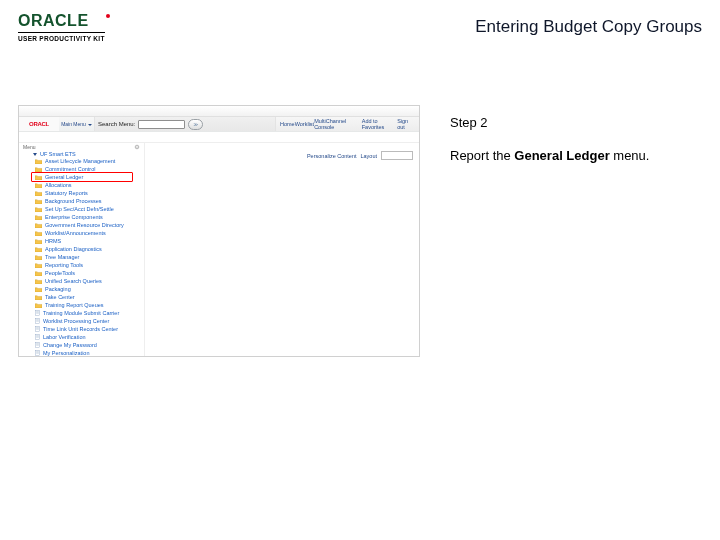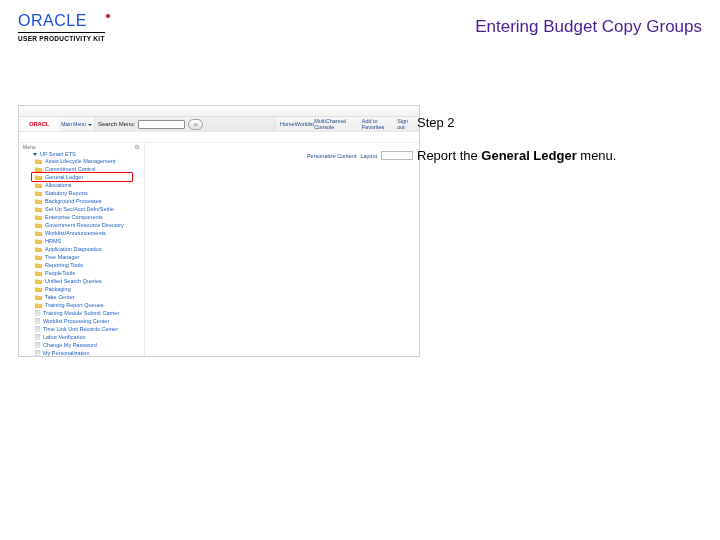--- a/index.html
+++ b/index.html
@@ -1,24 +1,24 @@
 <!DOCTYPE html>
 <html><head>
 <meta charset="utf-8">
 <style>
   html, body { margin: 0; padding: 0; width: 720px; height: 540px; font-family: Arial, sans-serif; background: #fff; color: #000; overflow: hidden; }
   .page { position: relative; width: 720px; height: 540px; }
 
   
   .header { position: absolute; top: 12px; left: 18px; right: 18px; display: flex; justify-content: space-between; align-items: center; }
   .logo-block { display: flex; flex-direction: column; }
-  .logo-line1 { font-family: Arial, sans-serif; font-weight: 400; font-size: 16px; color: #1d4ed8; letter-spacing: 0.5px; position: relative; }
+  .logo-line1 { font-family: Arial, sans-serif; font-weight: 700; font-size: 16px; color: #14532d; letter-spacing: 0.5px; position: relative; }
   .logo-line1 .dot { position: absolute; right: -5px; top: 2px; width: 4px; height: 4px; background: #e2001a; border-radius: 2px; }
   .logo-line2 { font-size: 6.5px; font-weight: 700; color: #000; border-top: 1px solid #000; padding-top: 2px; margin-top: 2px; letter-spacing: 0.3px; }
-  .header-title { font-size: 17px; font-weight: 400; color: #4c1d95; }
+  .header-title { font-size: 17px; font-weight: 400; color: #0f172a; }
 
   
   .shot { position: absolute; top: 105px; left: 18px; width: 400px; height: 250px; border: 1px solid #d0d0d0; background: #fff; overflow: hidden; font-size: 5.5px; color: #666; }
   .topstrip { height: 10px; background: linear-gradient(#fff, #f2f2f2); border-bottom: 1px solid #e0e0e0; }
   .row2 { display: flex; height: 14px; border-bottom: 1px solid #e6e8e8; }
   .row2-left { width: 40px; display: flex; align-items: center; justify-content: center; background: #fafafa; }
   .minilogo { color: #e2001a; font-weight: 800; font-size: 6px; letter-spacing: -0.3px; }
   .menubar { flex: 0 0 35px; background: linear-gradient(#f7f7f7, #eef0f0); border-right: 1px solid #e3e3e3; display: flex; align-items: center; justify-content: center; color: #254a8a; font-size: 5px; }
   .menubar span { position: relative; }
   .menubar span::after { content: ""; display: inline-block; margin-left: 2px; border-left: 2px solid transparent; border-right: 2px solid transparent; border-top: 2px solid #254a8a; }
@@ -51,21 +51,21 @@
   .doc-icon svg { width: 5px; height: 6px; display: block; }
   .label { color: #1b60c5; position: relative; }
   .highlight { position: absolute; left: 12px; width: 100px; height: 8px; border: 1px solid #ff0000; border-radius: 1px; pointer-events: none; }
 
   .midcol { flex: 1; position: relative; background: #fff; border-left: 1px solid #eee; }
   .midtoolbar { position: absolute; top: 8px; right: 6px; display: flex; gap: 4px; align-items: center; }
   .midtoolbar span { color: #254a8a; }
   .midtoolbar .sel { width: 30px; height: 7px; border: 1px solid #bbb; background: #fff; display: inline-block; }
 
   
-  .instruct { position: absolute; top: 115px; left: 417px; font-size: 13px; color: #000; }
+  .instruct { position: absolute; top: 115px; left: 450px; font-size: 13px; color: #000; }
   .step { margin-bottom: 18px; }
   .bold { font-weight: 700; }
 
   a { text-decoration: none; }
 </style>
 </head>
 <body>
 
 <div class="page">
   <div class="header">

